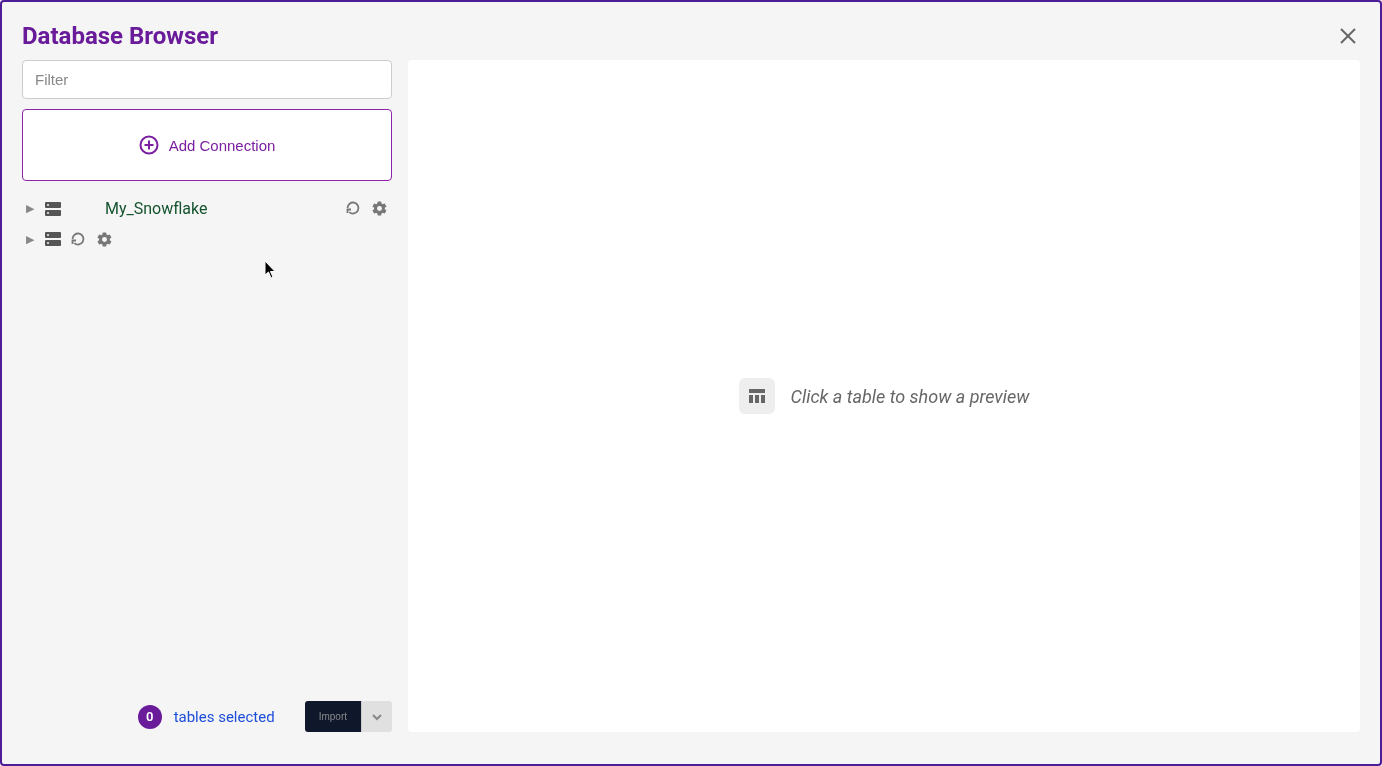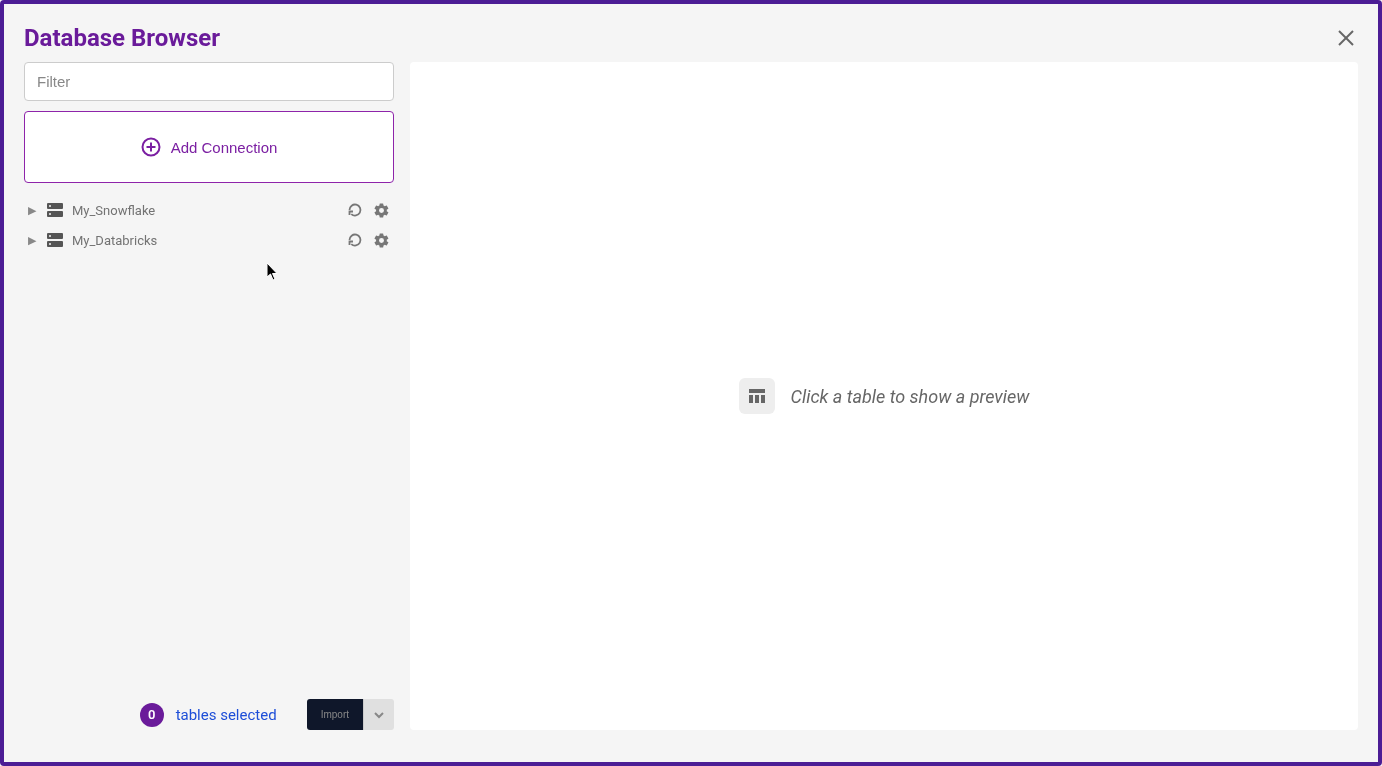--- a/index.html
+++ b/index.html
@@ -7,21 +7,21 @@
       font-family: -apple-system, BlinkMacSystemFont, "Segoe UI", Roboto, Helvetica, Arial, sans-serif;
       width: 1382px;
       height: 766px;
       background: #f5f5f5;
       overflow: hidden;
     }
     .modal {
       width: 1382px;
       height: 766px;
       background: #f5f5f5;
-      border: 4px solid #4c1d95;
+      border: 2px solid #4c1d95;
       border-radius: 4px;
       position: relative;
     }
     .header {
       display: flex;
       justify-content: space-between;
       align-items: center;
       padding: 20px 20px 10px 20px;
     }
     .title {
@@ -91,22 +91,23 @@
       width: 14px;
       color: #888;
       font-size: 11px;
     }
     .conn-item .conn-db-icon {
       margin: 0 8px 0 4px;
       color: #555;
     }
     .conn-item .conn-label {
       flex: 1;
-      font-size: 13px;
-      color: #737373;
+      font-size: 16px;
+      color: #14532d;
+      margin-left: 35px;
     }
     .conn-actions {
       display: flex;
       gap: 10px;
       color: #777;
     }
     .conn-actions .icon-btn { cursor: pointer; }
     .sidebar-footer {
       display: flex;
       align-items: center;
@@ -252,21 +253,20 @@
         <div class="conn-item">
           <span class="expand-icon">▶</span>
           <span class="conn-db-icon">
             <svg width="18" height="18" viewBox="0 0 18 18" fill="#555">
                 <rect x="1" y="2" width="16" height="6" rx="1"></rect>
                 <rect x="1" y="10" width="16" height="6" rx="1"></rect>
                 <circle cx="4" cy="5" r="1" fill="#f5f5f5"></circle>
                 <circle cx="4" cy="13" r="1" fill="#f5f5f5"></circle>
               </svg>
           </span>
-          <span class="conn-label">My_Databricks</span>
           <span class="conn-actions">
             <span class="icon-btn">
               <svg width="16" height="16" viewBox="0 0 16 16" fill="none" stroke="#777" stroke-width="1.8">
                   <path d="M2.5 8a5.5 5.5 0 1 1 1.8 4.1"></path>
                   <path d="M2.5 13v-3.5H6"></path>
                 </svg>
             </span>
             <span class="icon-btn">
               <svg width="17" height="17" viewBox="0 0 24 24" fill="#777">
                   <path d="M19.4 13a7.5 7.5 0 0 0 .1-1 7.5 7.5 0 0 0-.1-1l2.1-1.6a.5.5 0 0 0 .1-.7l-2-3.4a.5.5 0 0 0-.6-.2l-2.5 1a7.3 7.3 0 0 0-1.7-1l-.4-2.6a.5.5 0 0 0-.5-.4h-4a.5.5 0 0 0-.5.4L9 5.1a7.3 7.3 0 0 0-1.7 1l-2.5-1a.5.5 0 0 0-.6.2l-2 3.4a.5.5 0 0 0 .1.7L4.4 11a7.5 7.5 0 0 0-.1 1 7.5 7.5 0 0 0 .1 1l-2.1 1.6a.5.5 0 0 0-.1.7l2 3.4a.5.5 0 0 0 .6.2l2.5-1a7.3 7.3 0 0 0 1.7 1l.4 2.6a.5.5 0 0 0 .5.4h4a.5.5 0 0 0 .5-.4l.4-2.6a7.3 7.3 0 0 0 1.7-1l2.5 1a.5.5 0 0 0 .6-.2l2-3.4a.5.5 0 0 0-.1-.7ZM12 15.5A3.5 3.5 0 1 1 15.5 12 3.5 3.5 0 0 1 12 15.5Z"></path>

